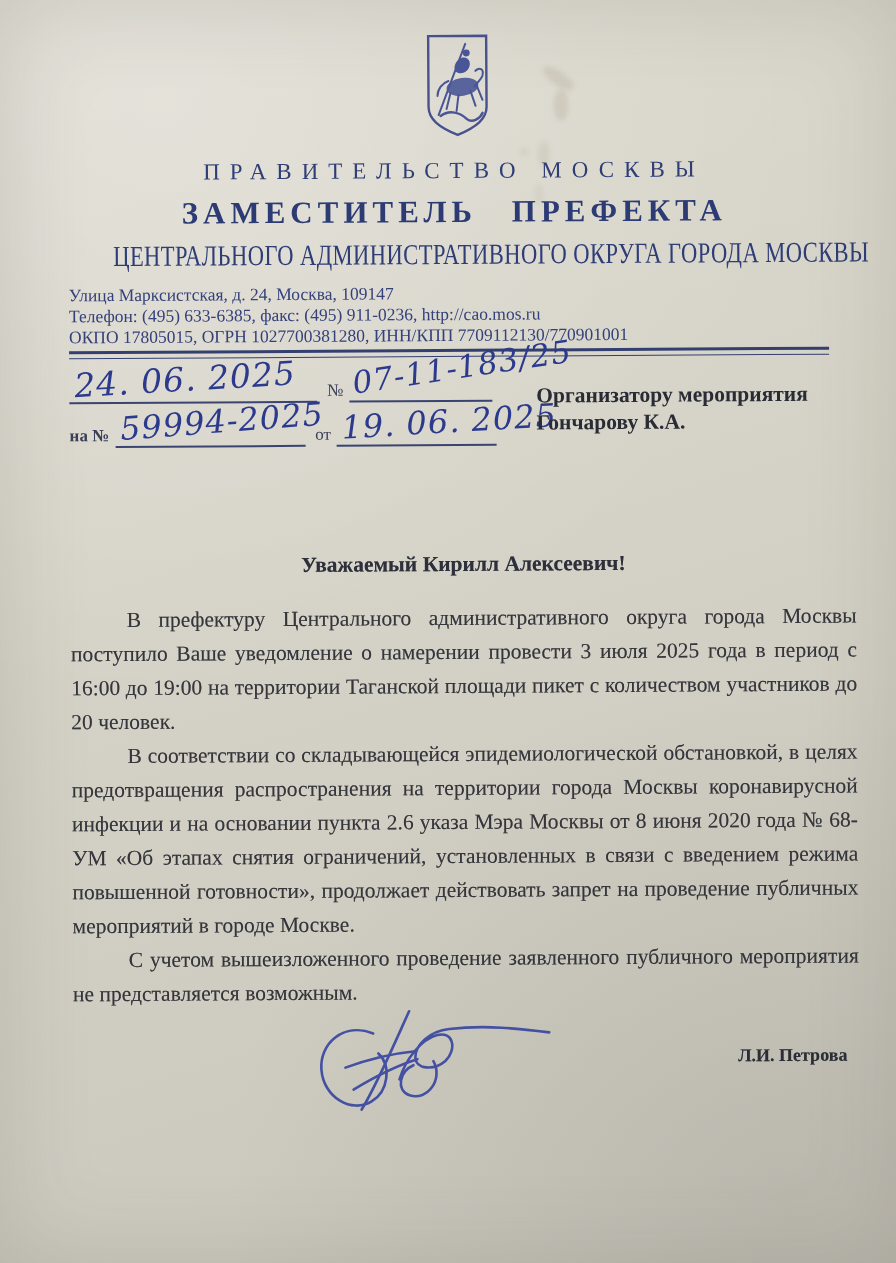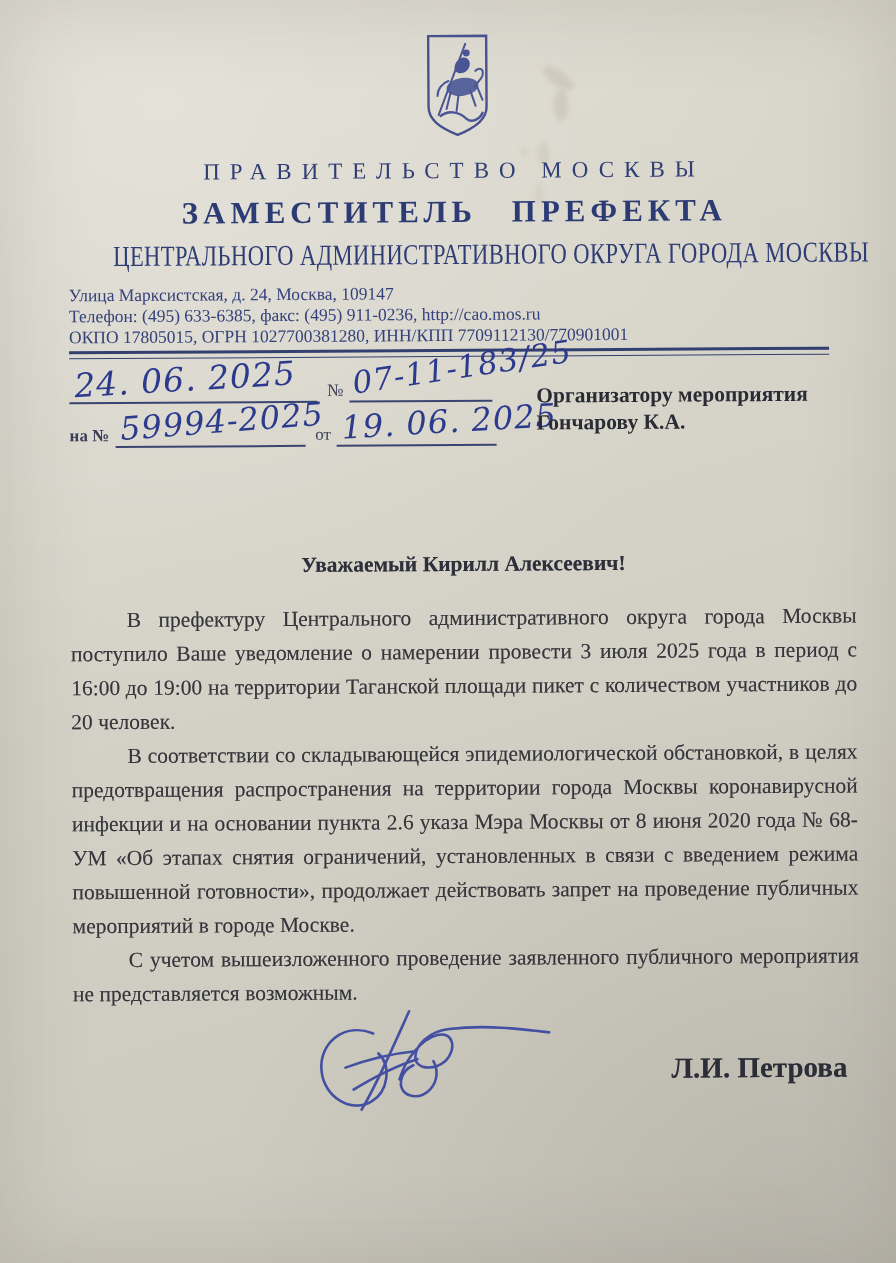--- a/index.html
+++ b/index.html
@@ -84,22 +84,22 @@
   }
   .para{
     margin:0; font-size:21.5px; line-height:34px; text-align:justify;
     text-indent:56px; text-shadow:0 0 0.5px rgba(53,54,60,0.45);
   }
 
   
   .sig-row{position:relative; height:120px; margin-top:10px;}
   .sig-ink{position:absolute; left:230px; top:-16px;}
   .sig-name{
-    position:absolute; right:12px; top:34px;
-    font-size:29px; font-weight:bold; color:#2b2d37;
+    position:absolute; right:12px; top:28px;
+    font-size:18px; font-weight:bold; color:#2b2d37;
     text-shadow:0 0 0.5px rgba(43,45,55,0.5);
   }
 </style>
 </head>
 <body>
 
 <div class="photo">
   <div class="tilt">
 
     <div class="emblem">

